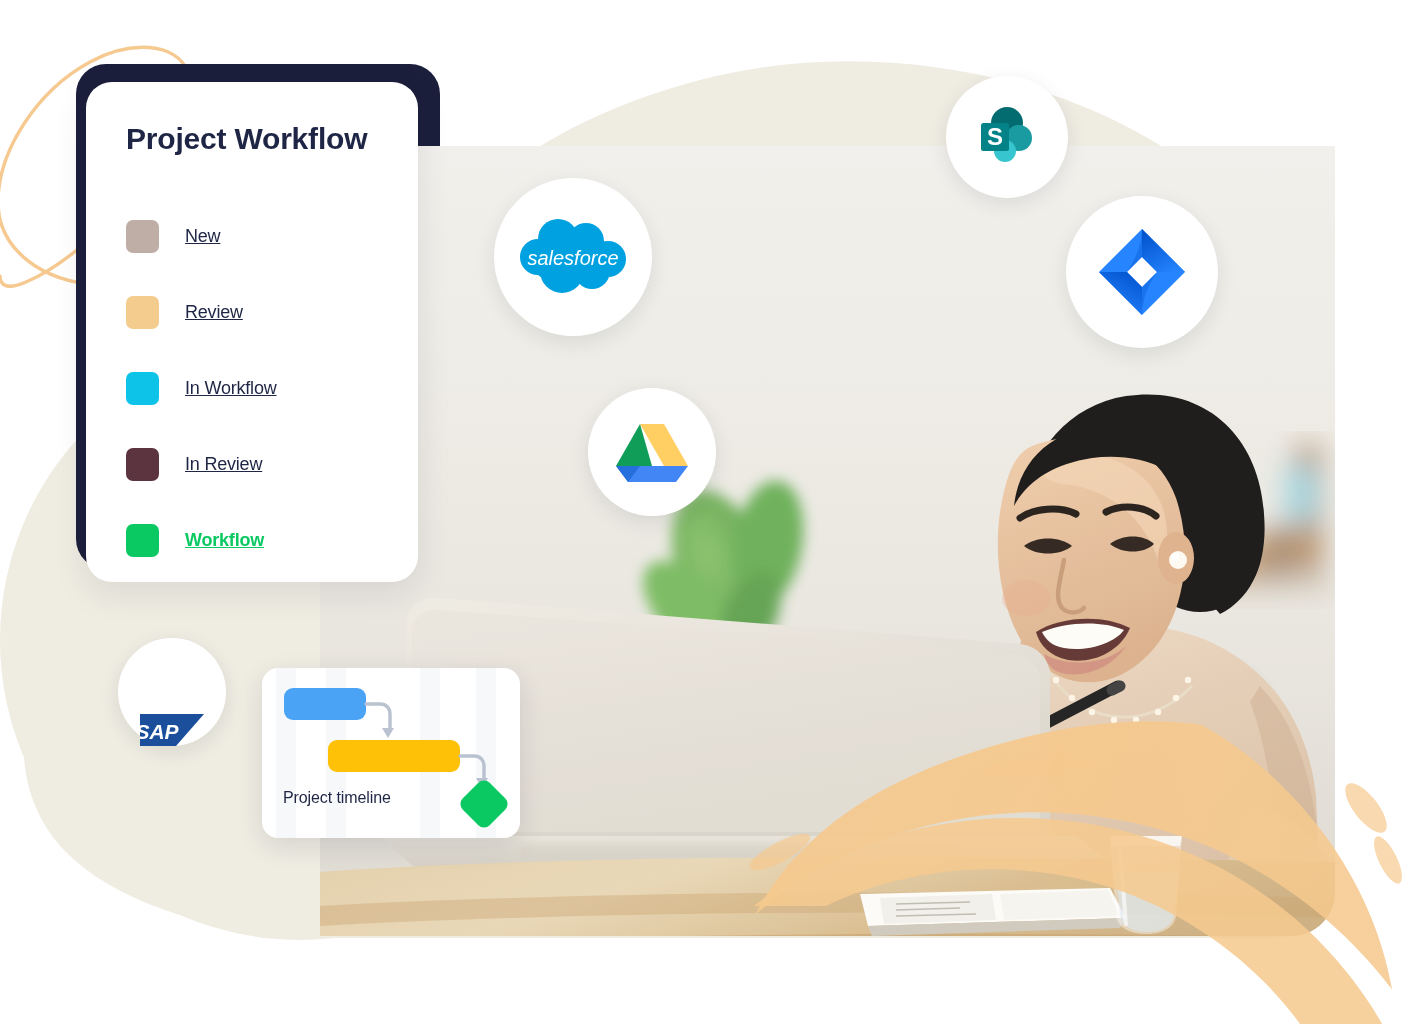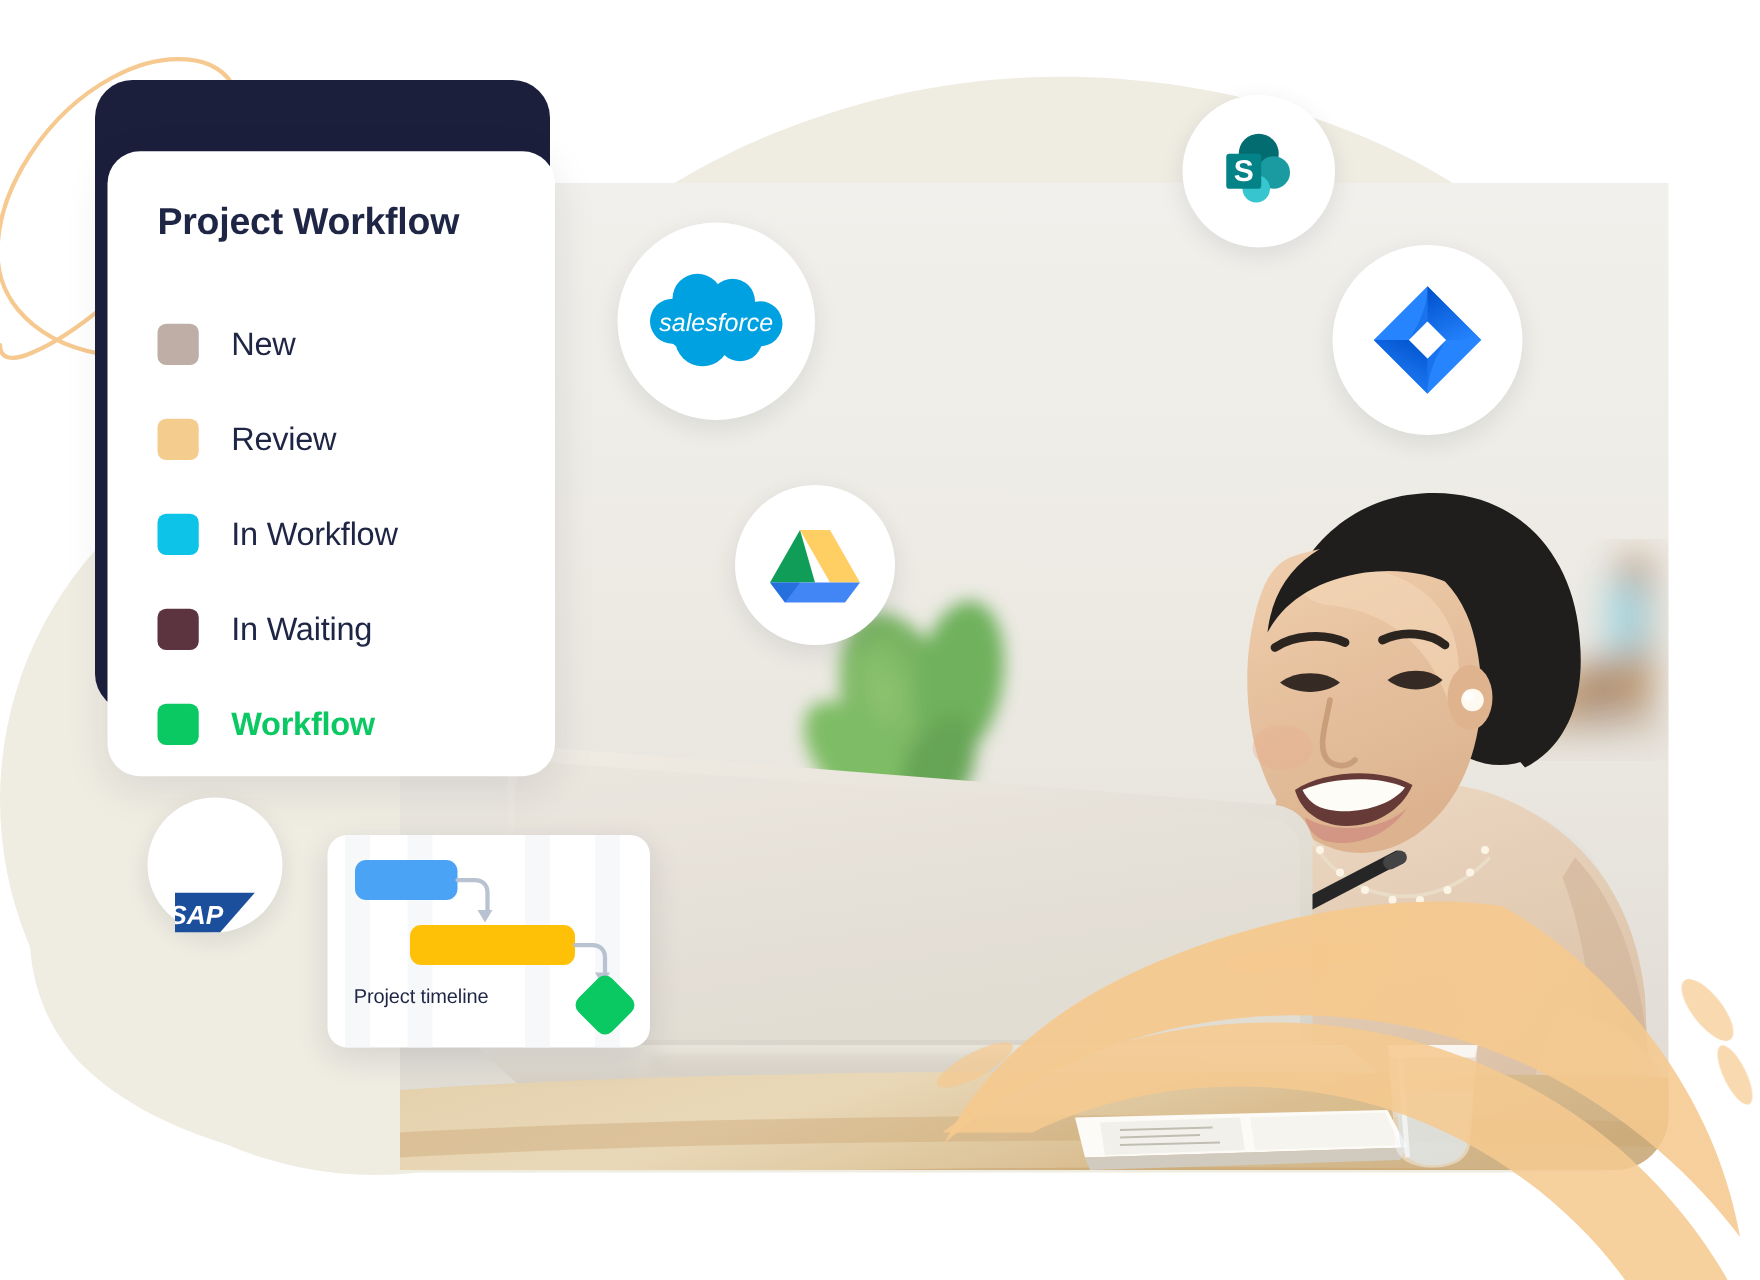--- a/index.html
+++ b/index.html
@@ -22,36 +22,37 @@
   .photo{
     position:absolute;left:320px;top:146px;width:1015px;height:790px;
     border-radius:0 0 44px 0;overflow:hidden;
   }
   .photo svg{display:block;}
 
   .brush{position:absolute;left:740px;top:700px;width:668px;height:324px;pointer-events:none;}
 
   
   .wf-card{
-    position:absolute;left:86px;top:82px;width:358px;height:500px;
+    position:absolute;left:86px;top:82px;width:332px;height:500px;
     background:#ffffff;border-radius:26px;
     box-shadow:0 10px 34px rgba(25,30,60,.10);
-    padding:0;box-sizing:border-box;margin-top:39px;
+    padding:0;box-sizing:border-box;
   }
   .wf-title{
     position:absolute;left:40px;top:40px;
     font-size:30px;font-weight:bold;color:#1f2545;letter-spacing:-.2px;
     white-space:nowrap;
   }
   .wf-list{position:absolute;left:40px;top:116px;width:300px;}
   .wf-row{display:flex;align-items:center;height:76px;}
   .sw{width:33px;height:33px;border-radius:7px;flex:0 0 auto;}
   .wf-label{
-    margin-left:26px;font-size:26px;color:#1f2545;white-space:nowrap;
+    margin-left:26px;font-size:18px;color:#1f2545;white-space:nowrap;
     letter-spacing:-.2px;
+    text-decoration:underline;
   }
   .wf-label.em{color:#0ac962;font-weight:bold;}
 
   
   .tl-card{
     position:absolute;left:262px;top:668px;width:258px;height:170px;
     background:#ffffff;border-radius:16px;
     box-shadow:0 8px 26px rgba(25,30,60,.12);
     overflow:hidden;
   }
@@ -367,21 +368,21 @@
         <span class="wf-label">Review</span>
       </div>
 
       <div class="wf-row">
         <span class="sw" style="background:#0dc3e8"></span>
         <span class="wf-label">In Workflow</span>
       </div>
 
       <div class="wf-row">
         <span class="sw" style="background:#5c3440"></span>
-        <span class="wf-label">In Waiting</span>
+        <span class="wf-label">In Review</span>
       </div>
 
       <div class="wf-row">
         <span class="sw" style="background:#0ac962"></span>
         <span class="wf-label em">Workflow</span>
       </div>
 
     </div>
   </div>
 

